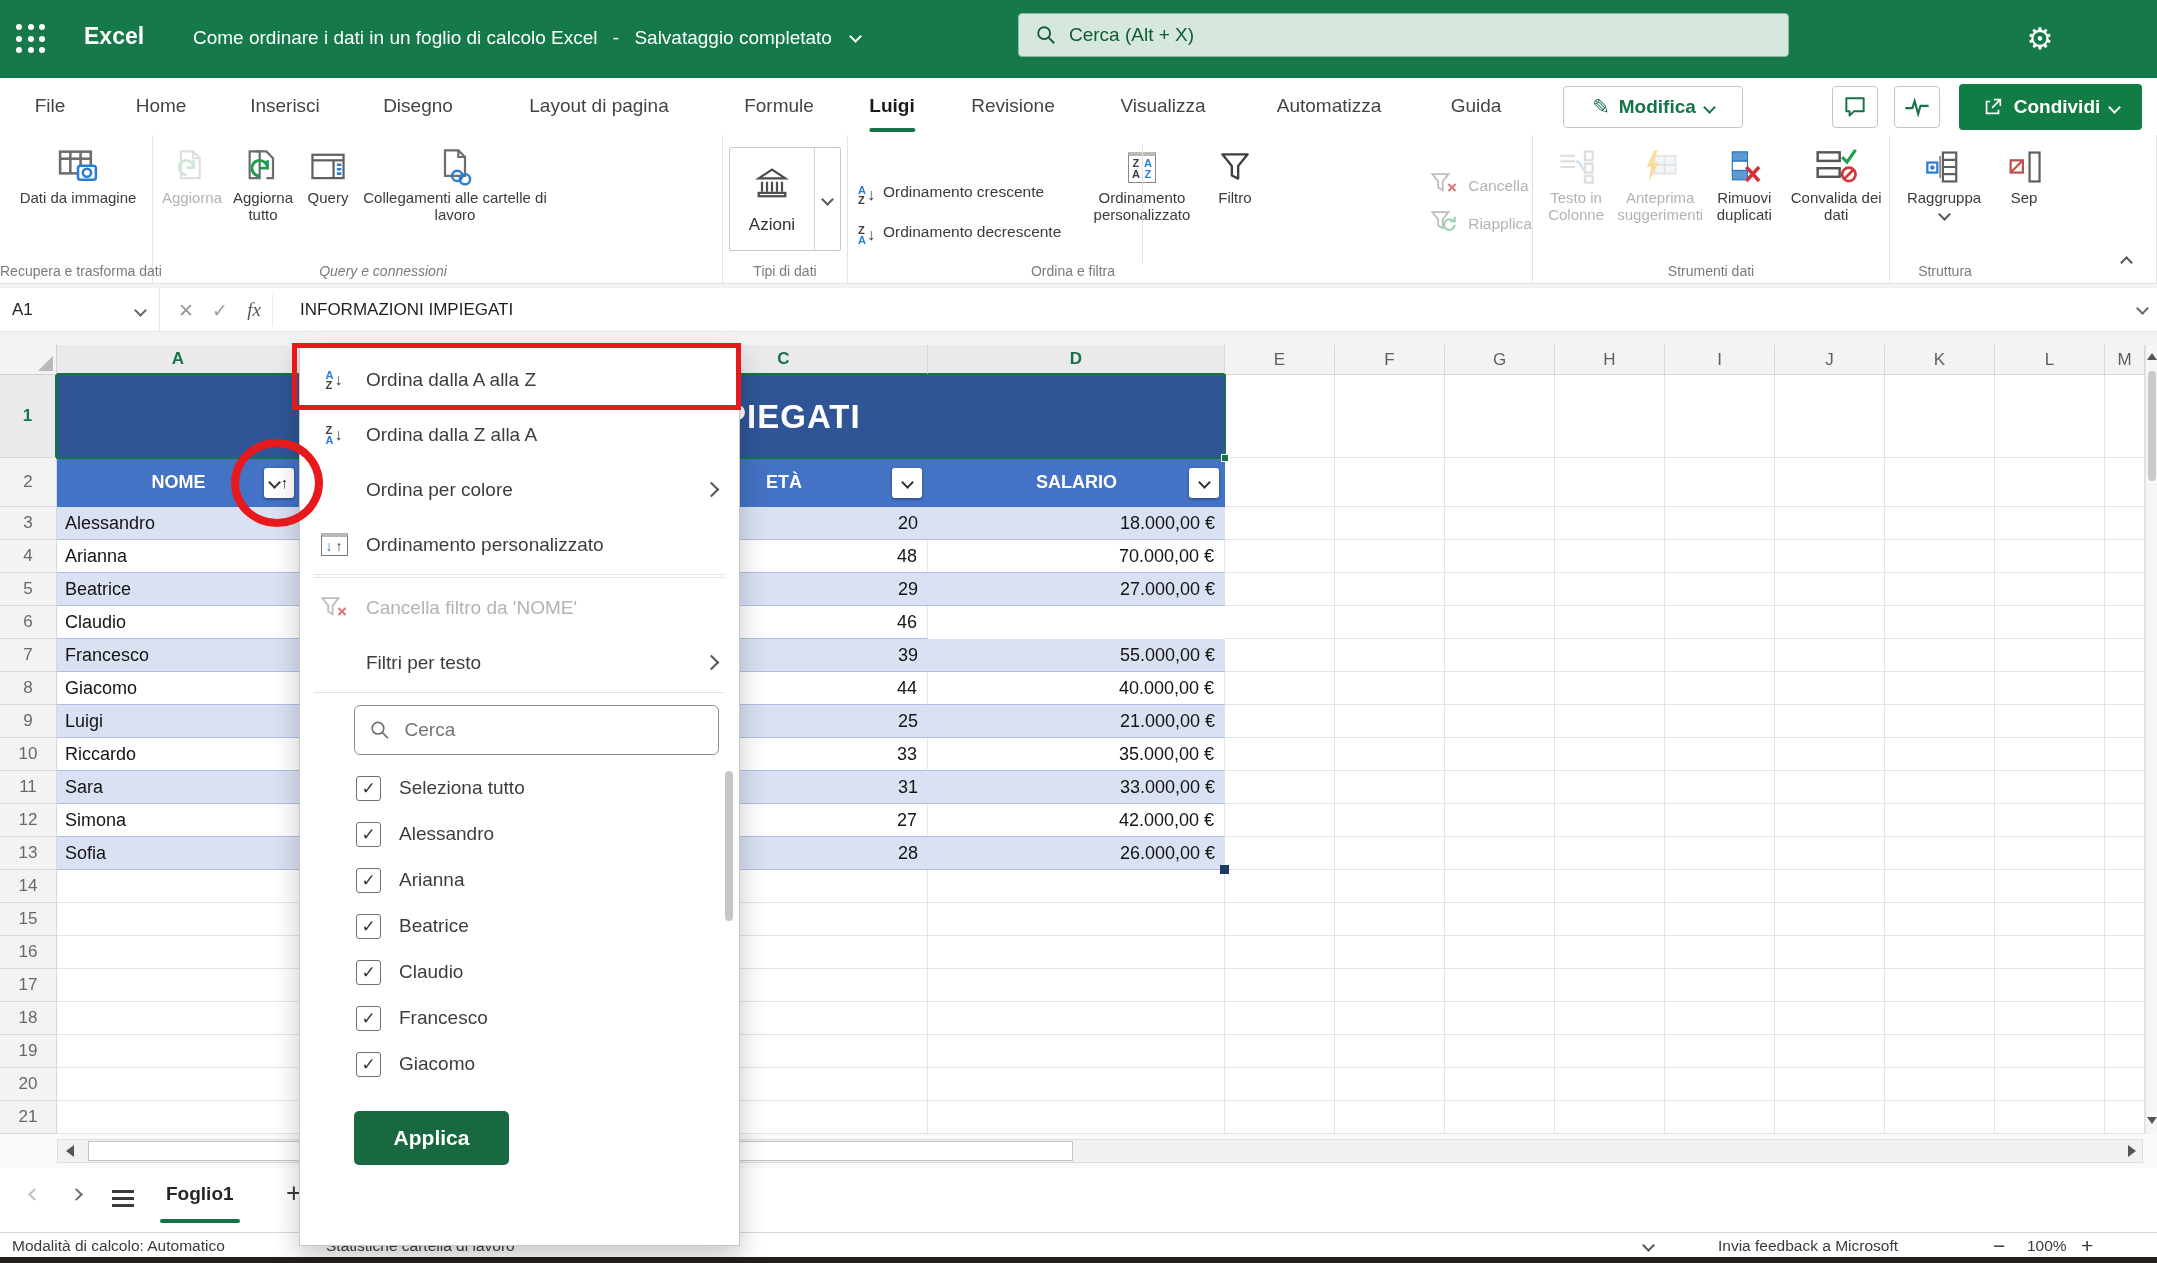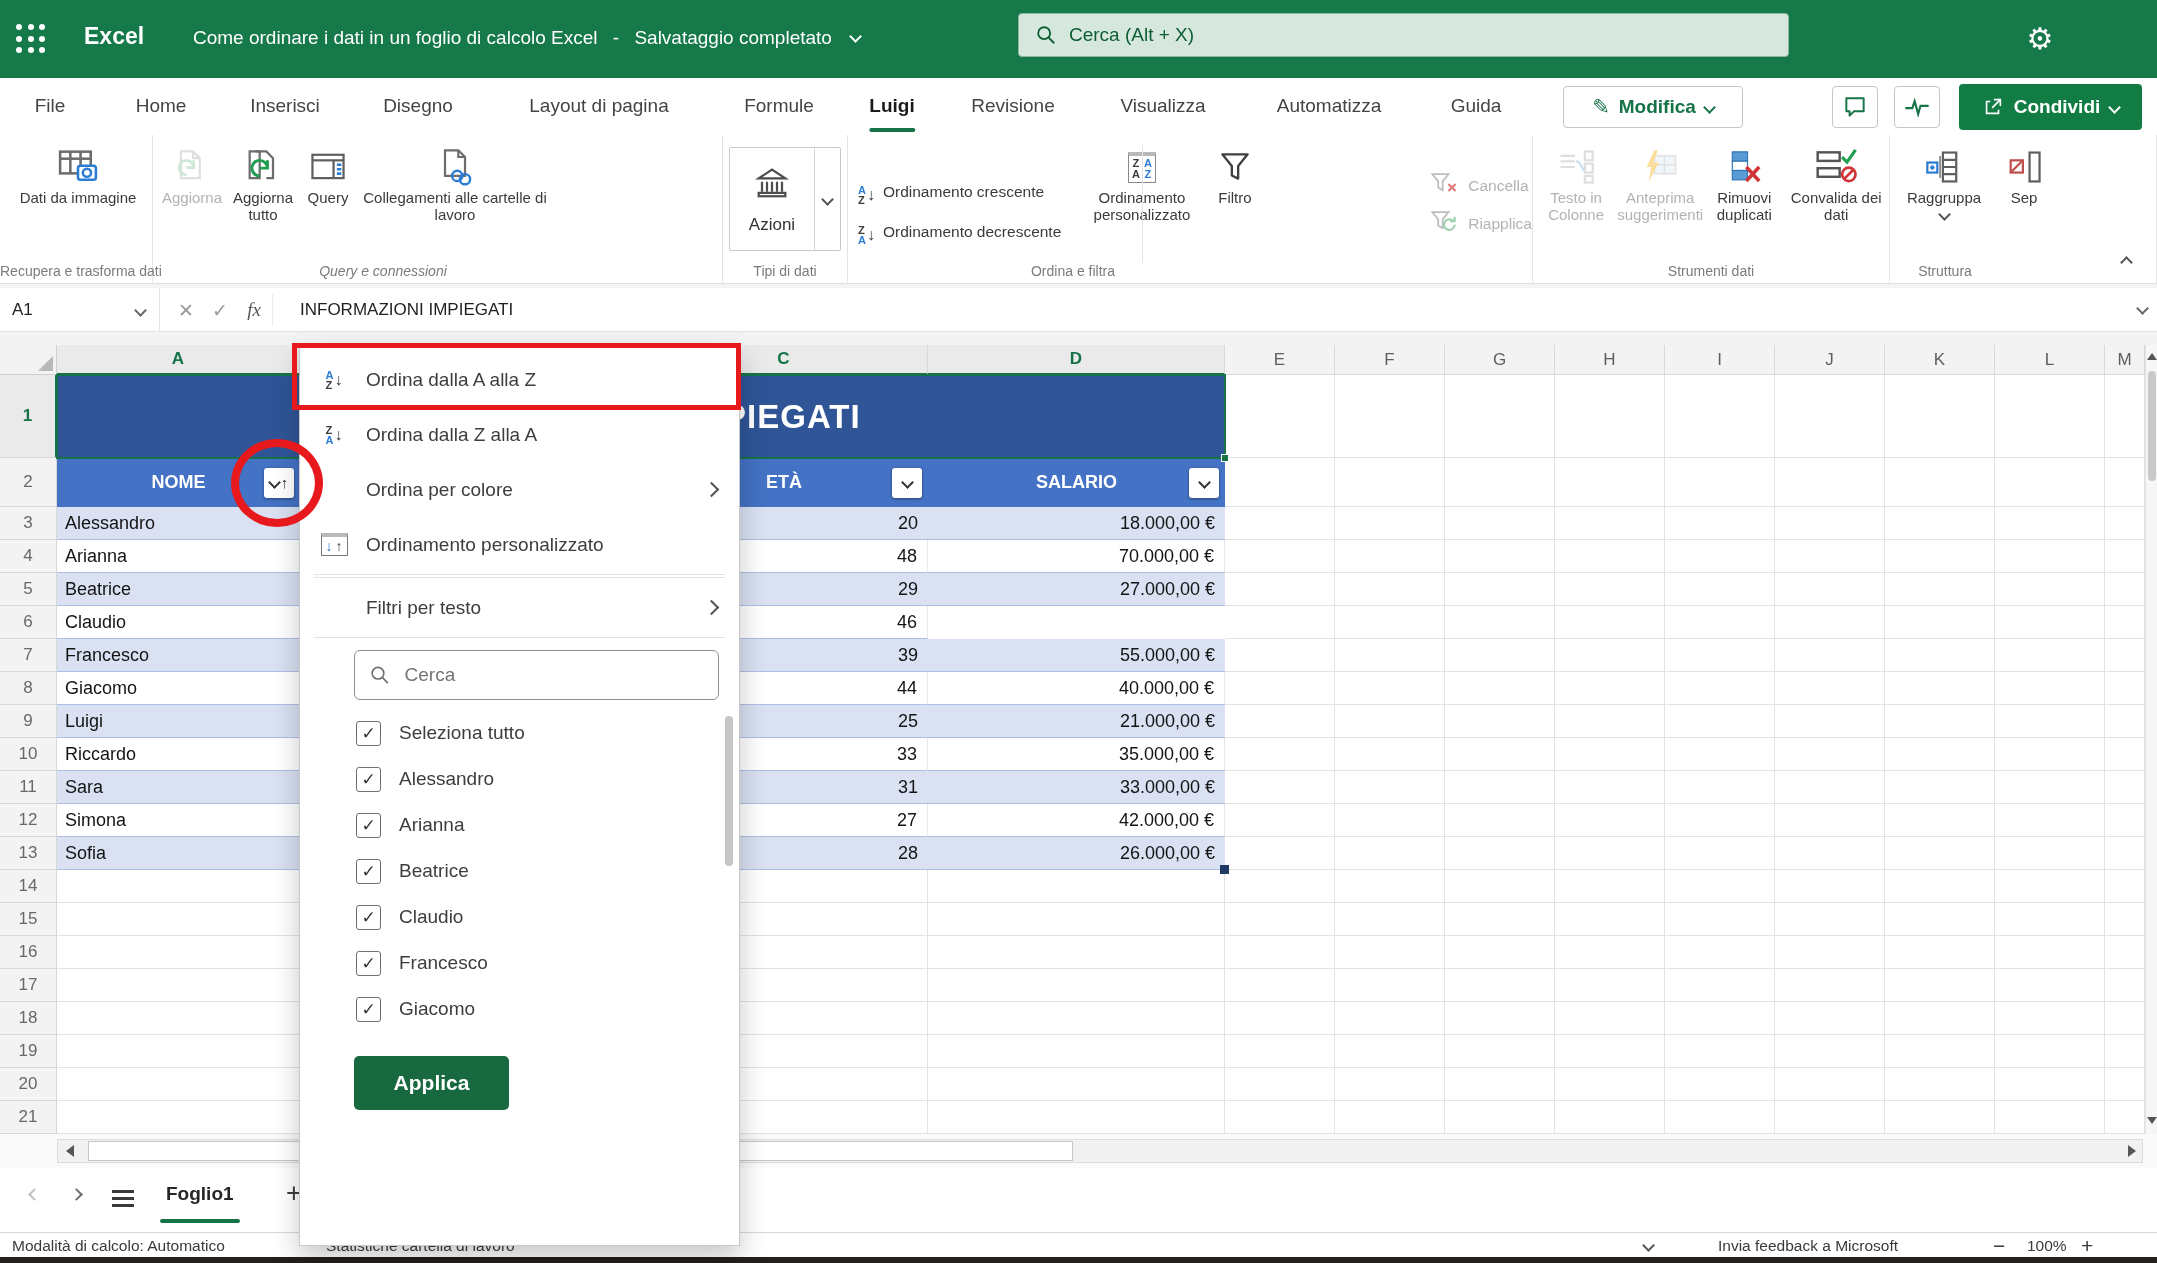--- a/index.html
+++ b/index.html
@@ -896,20 +896,29 @@
         <div class="fm-ic">
           <span class="msort">
             <span class="blu">↓</span>
             <span>↑</span>
           </span>
         </div>
         <span>Ordinamento personalizzato</span>
       </div>
       <div class="fm-div"></div>
       <div class="fm-div"></div>
+      <div class="fm-item disabled">
+        <div class="fm-ic">
+          <svg width="32" height="32" viewBox="0 0 36 36">
+            <path d="M5 7 H23 L16.5 15 V25 L11.5 22 V15 Z" fill="none" stroke="#bdbdbd" stroke-width="2"></path>
+            <path d="M23 18 L31 26 M31 18 L23 26" stroke="#e07a7a" stroke-width="2.4"></path>
+          </svg>
+        </div>
+        <span>Cancella filtro da 'NOME'</span>
+      </div>
       <div class="fm-item">
         <div class="fm-ic"></div>
         <span>Filtri per testo</span>
         <div class="cv right fm-sub"></div>
       </div>
       <div class="fm-div"></div>
       <div class="fm-search">
         <svg width="24" height="24" viewBox="0 0 24 24">
           <circle cx="10" cy="10" r="6.5" fill="none" stroke="#6f6f6f" stroke-width="1.8"></circle>
           <line x1="15" y1="15" x2="21" y2="21" stroke="#6f6f6f" stroke-width="1.8"></line>

